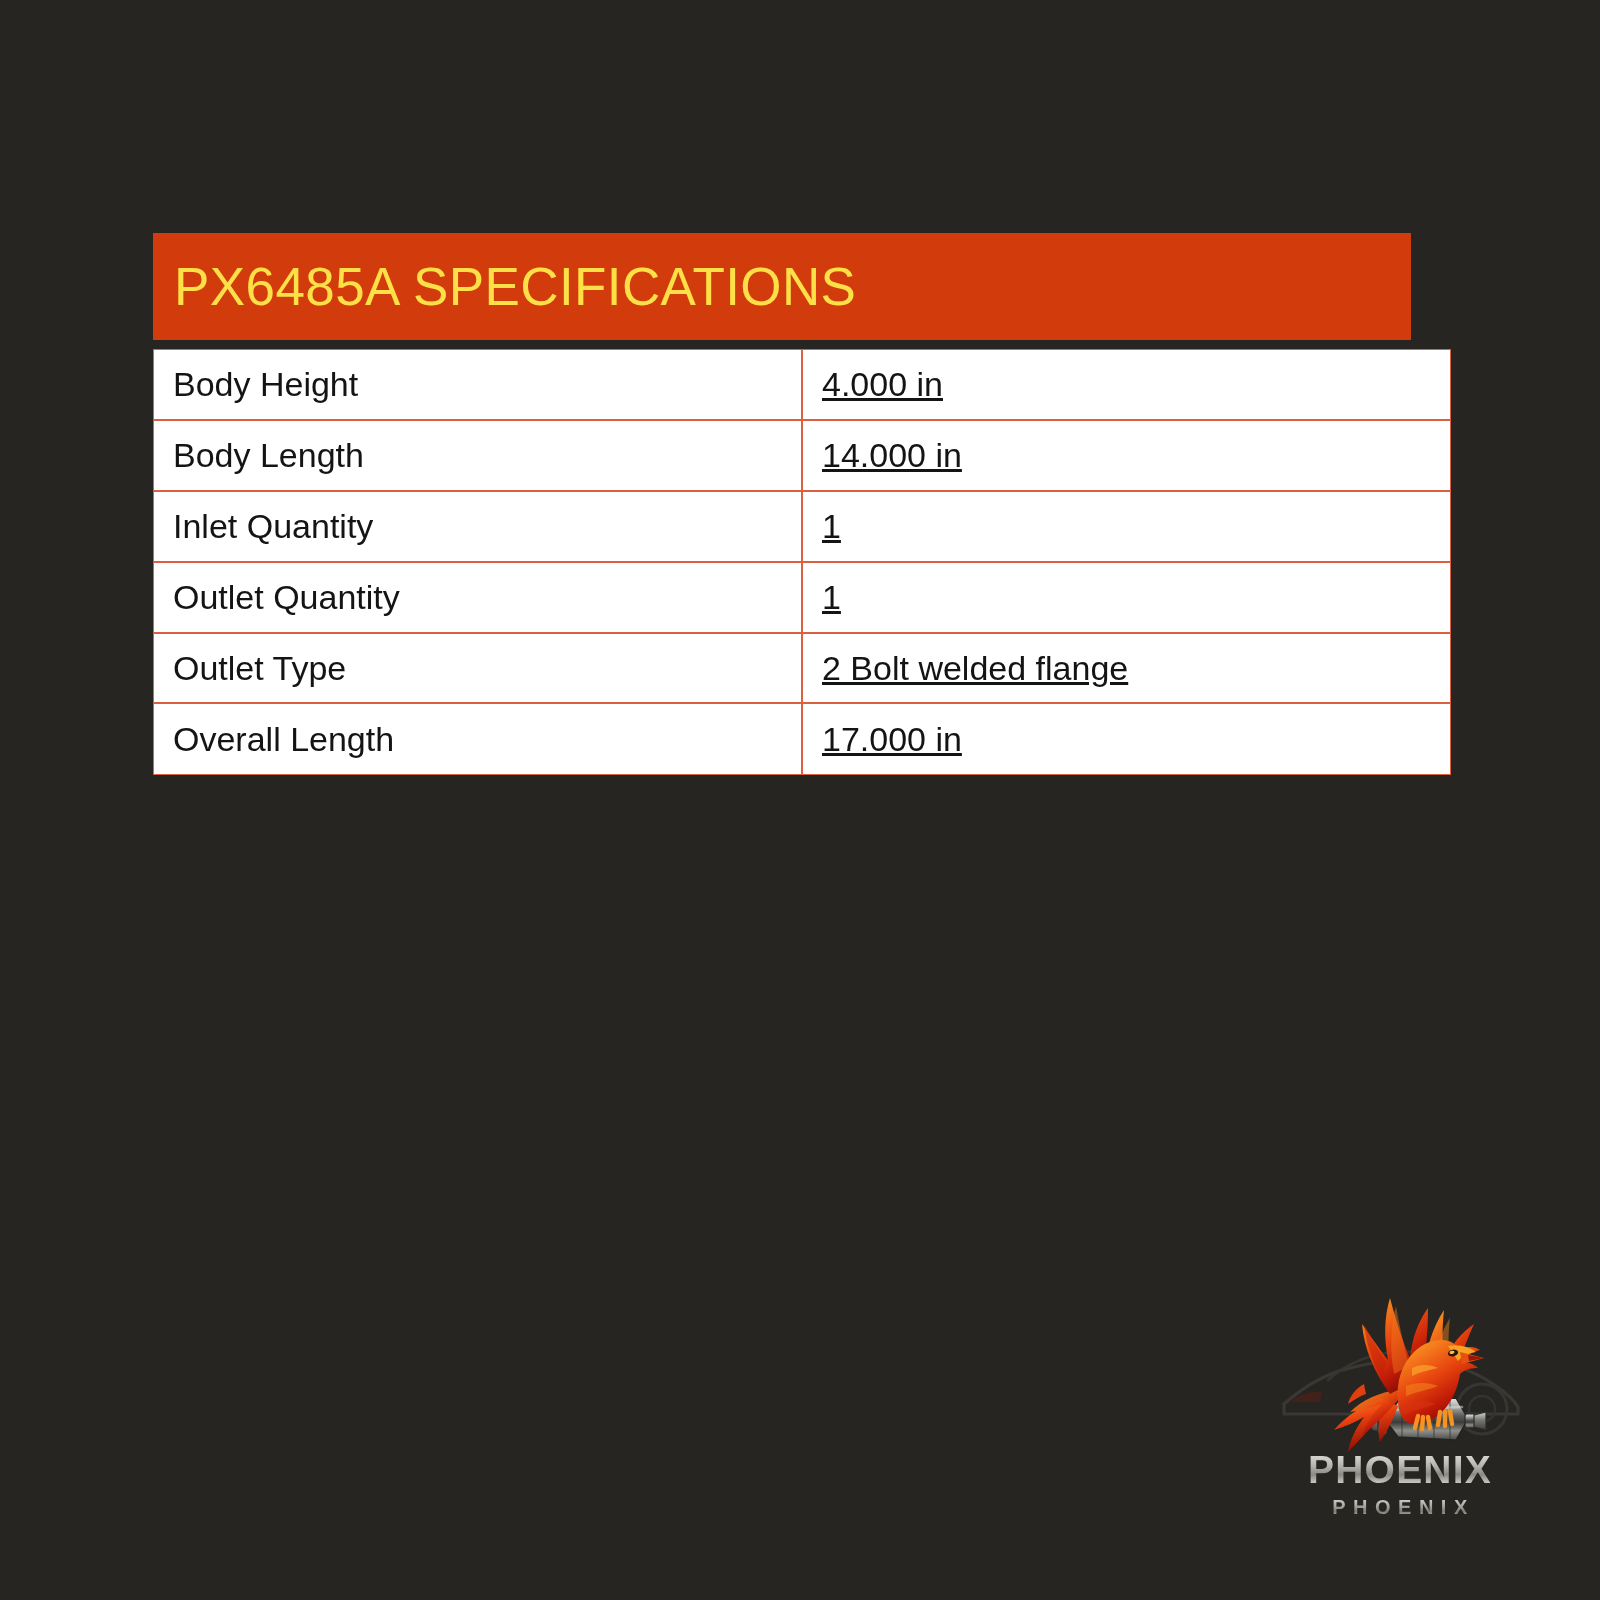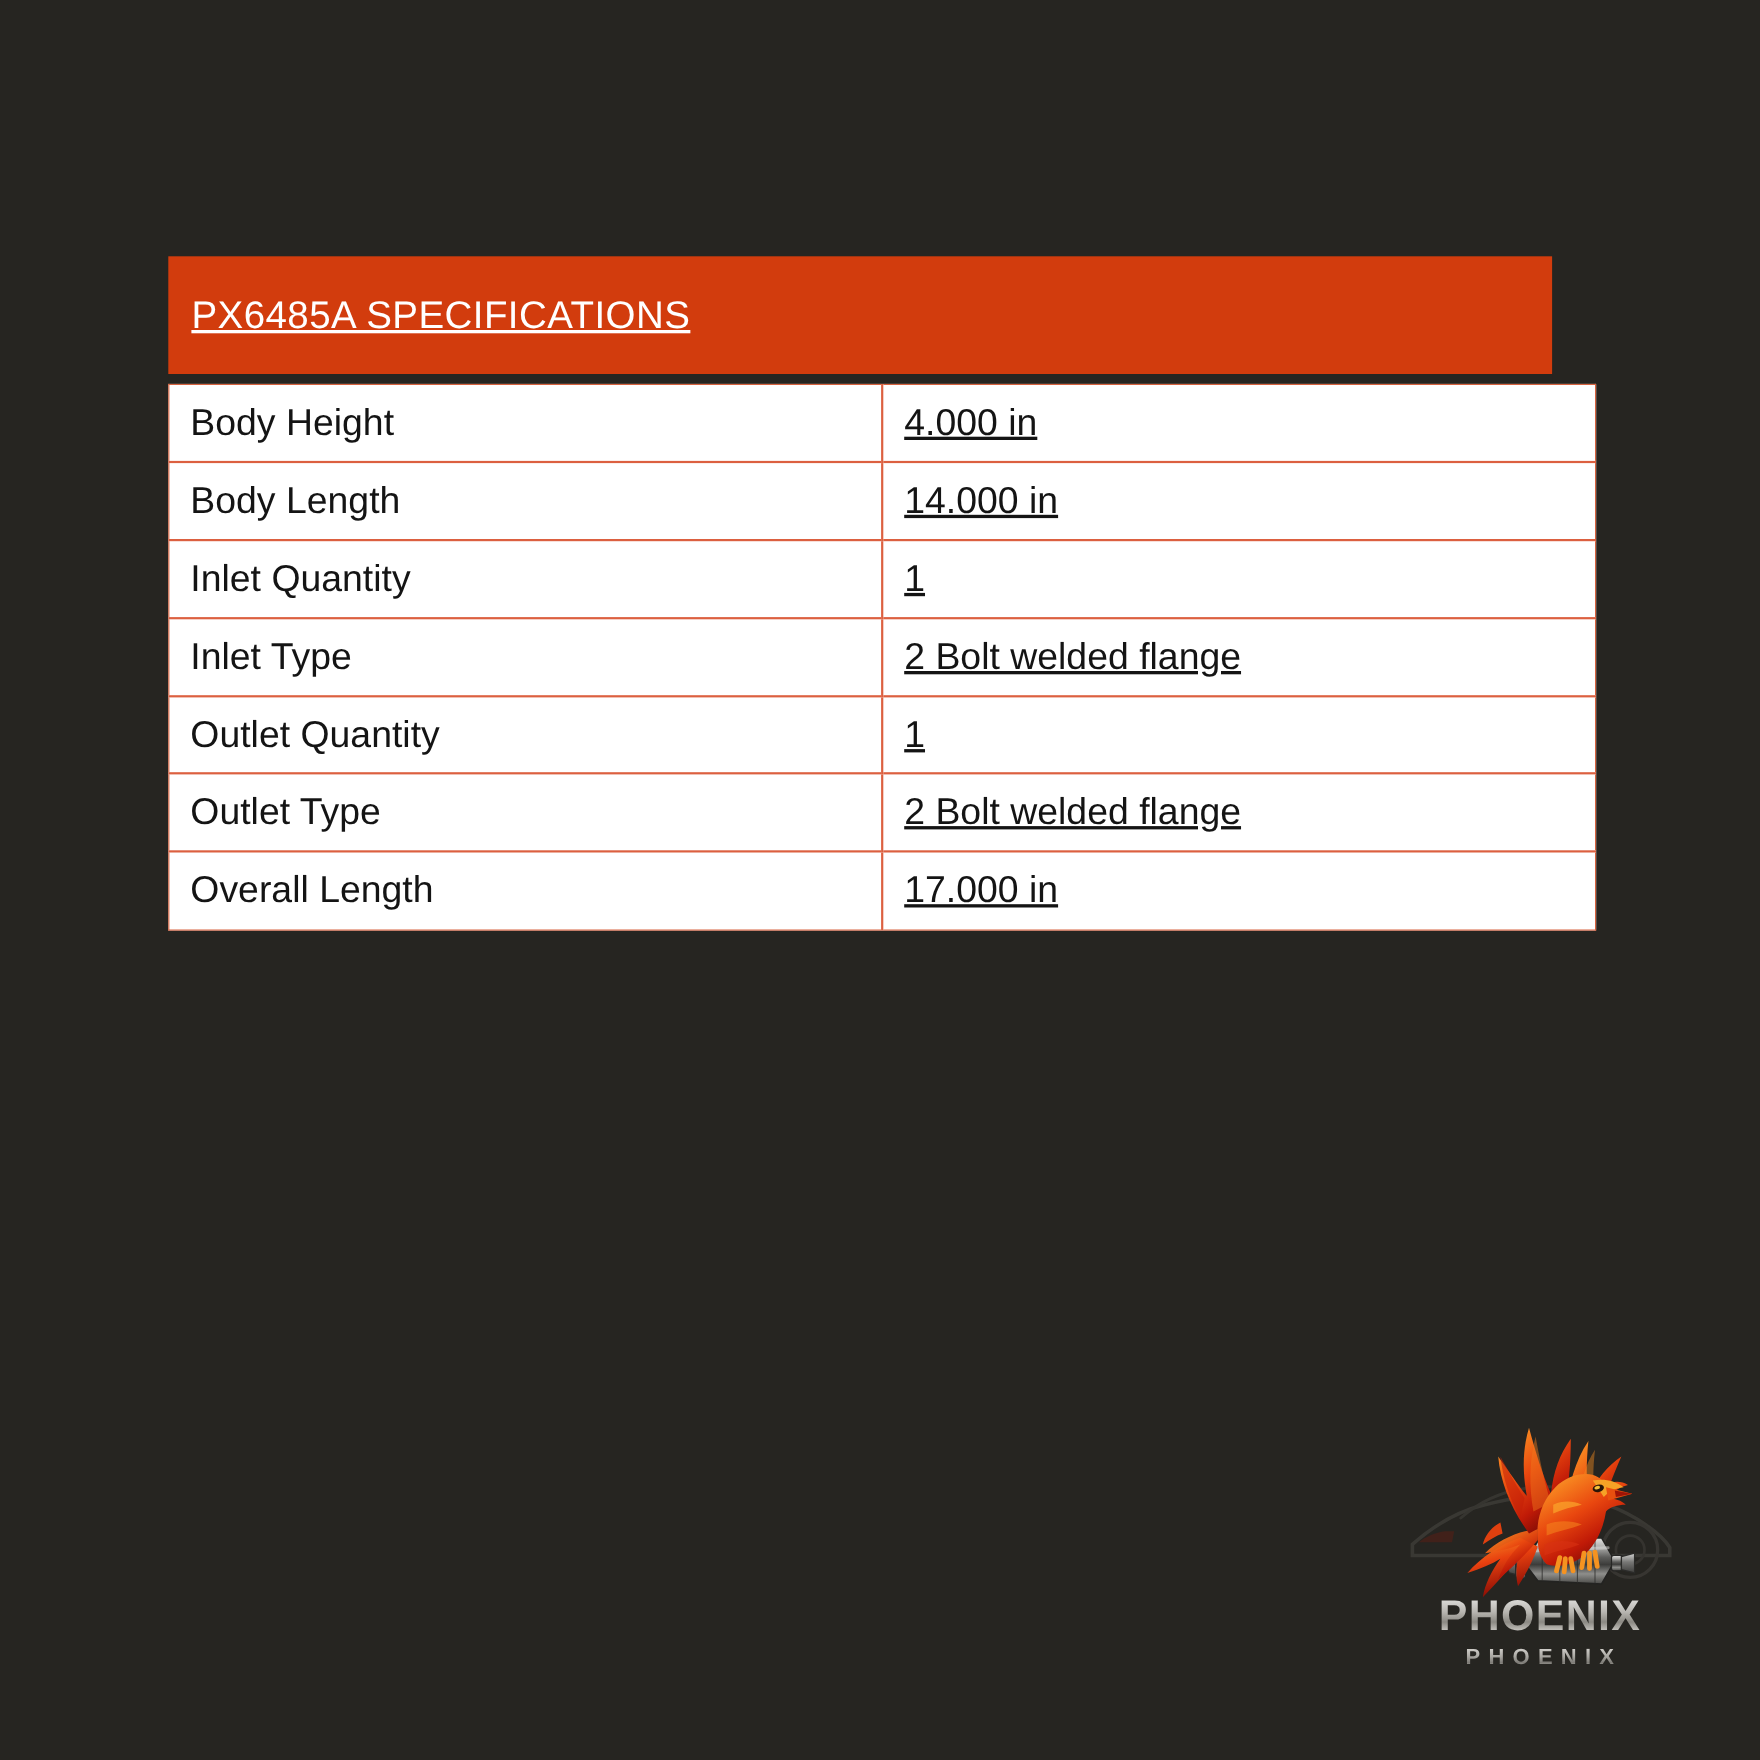--- a/index.html
+++ b/index.html
@@ -25,27 +25,26 @@
 
   .spec-header {
     background: #D23C0D;
     height: 107px;
     display: flex;
     align-items: center;
     padding: 0 0 0 21px;
     box-sizing: border-box;
   }
   .spec-header-title {
-    color: #ffffff;
-    font-size: 35px;
+    color: #fde047;
+    font-size: 53px;
     font-weight: 400;
     letter-spacing: 0.4px;
     line-height: 1;
     white-space: nowrap;
-    text-decoration: underline;
   }
 
   .spec-gap {
     height: 9px;
     background: #262521;
   }
 
   .spec-table {
     border-collapse: collapse;
     width: 1258px;
@@ -145,24 +144,20 @@
       </tr>
       <tr>
         <td class="cell-label">Body Length</td>
         <td class="cell-value">14.000 in</td>
       </tr>
       <tr>
         <td class="cell-label">Inlet Quantity</td>
         <td class="cell-value">1</td>
       </tr>
       <tr>
-        <td class="cell-label">Inlet Type</td>
-        <td class="cell-value">2 Bolt welded flange</td>
-      </tr>
-      <tr>
         <td class="cell-label">Outlet Quantity</td>
         <td class="cell-value">1</td>
       </tr>
       <tr>
         <td class="cell-label">Outlet Type</td>
         <td class="cell-value">2 Bolt welded flange</td>
       </tr>
       <tr>
         <td class="cell-label">Overall Length</td>
         <td class="cell-value">17.000 in</td>

